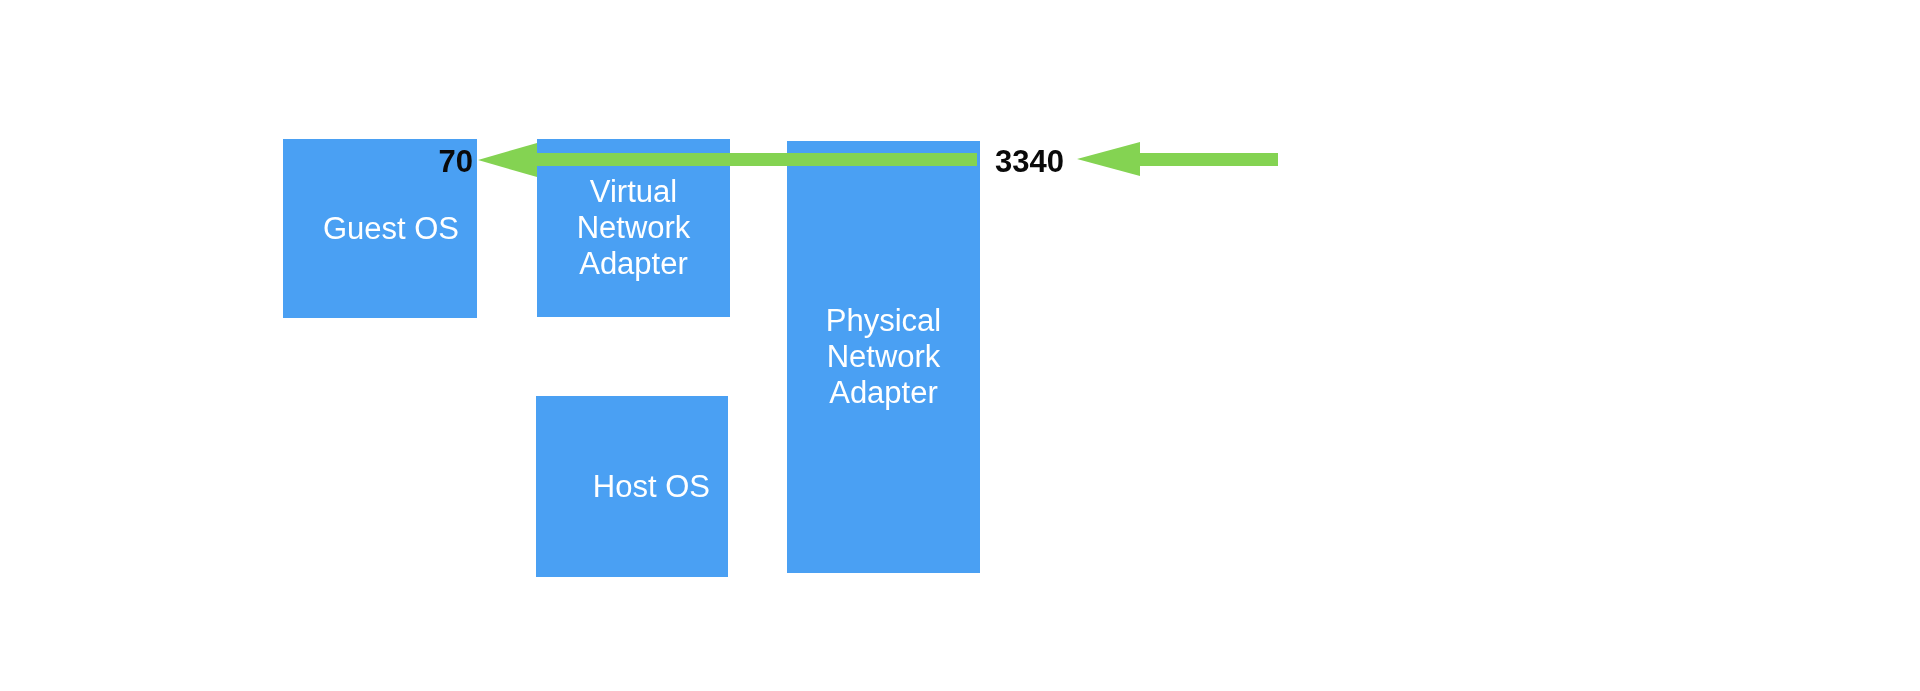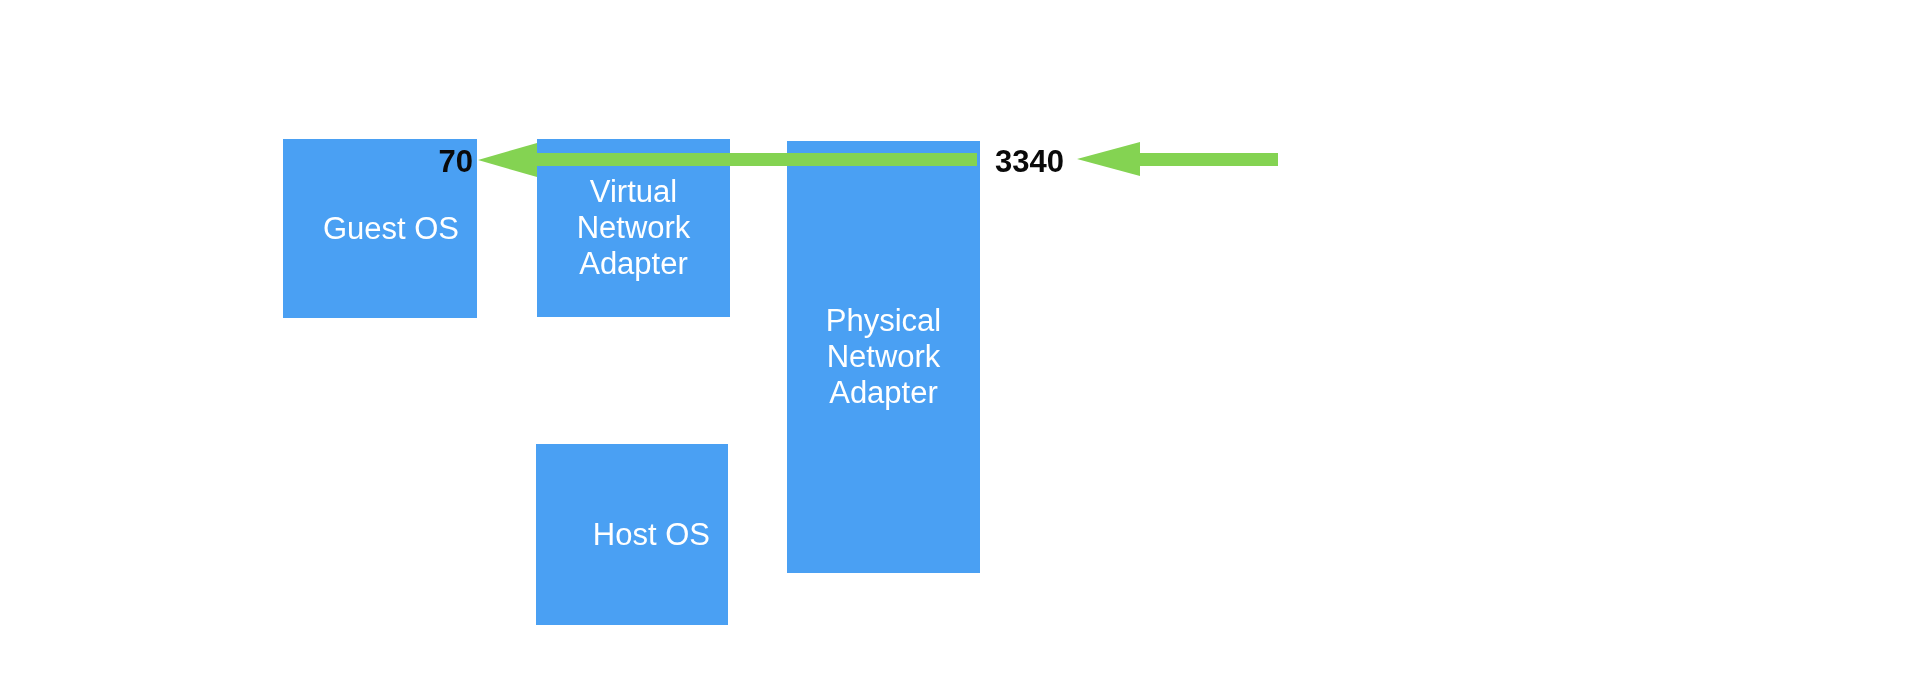--- a/index.html
+++ b/index.html
@@ -28,21 +28,21 @@
     justify-content: flex-end;
     text-align: center;
     font-size: 31px;
     font-weight: 500;
     line-height: 36px;
     padding: 0 18px;
     z-index: 1;
   }
   .node-guest     { left: 283px; top: 139px; width: 194px; height: 179px; }
   .node-vna       { left: 537px; top: 139px; width: 193px; height: 178px; }
-  .node-host      { left: 536px; top: 396px; width: 192px; height: 181px; margin-top: 48px; }
+  .node-host      { left: 536px; top: 396px; width: 192px; height: 181px; }
   .node-pna       { left: 787px; top: 141px; width: 193px; height: 432px; }
 
   .arrows {
     position: absolute;
     left: 0; top: 0;
     width: 1920px; height: 691px;
     z-index: 2;
     pointer-events: none;
   }
   .arrows polygon, .arrows rect { fill: var(--arrow); }

